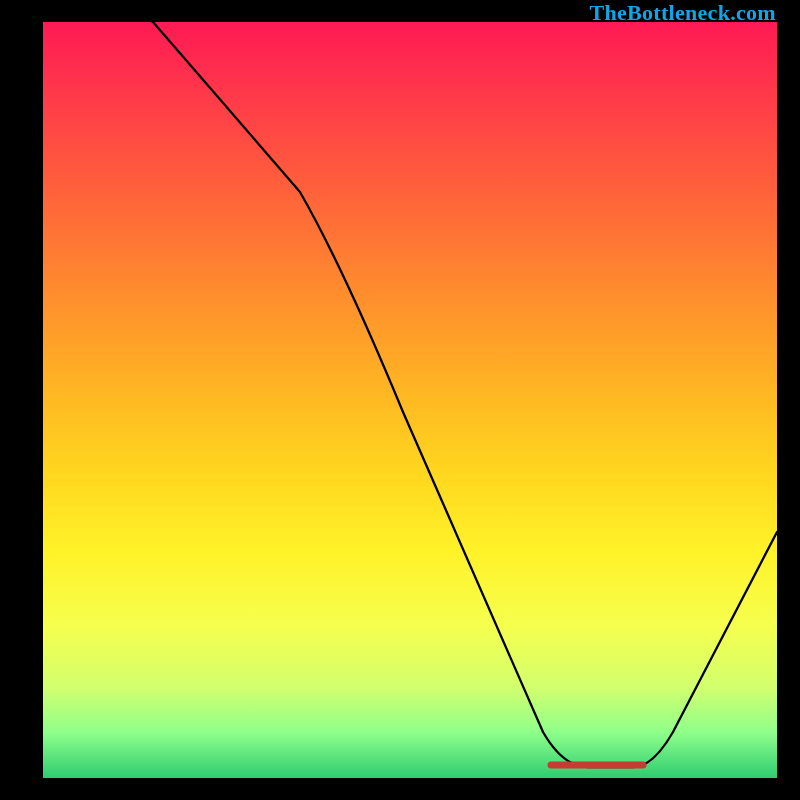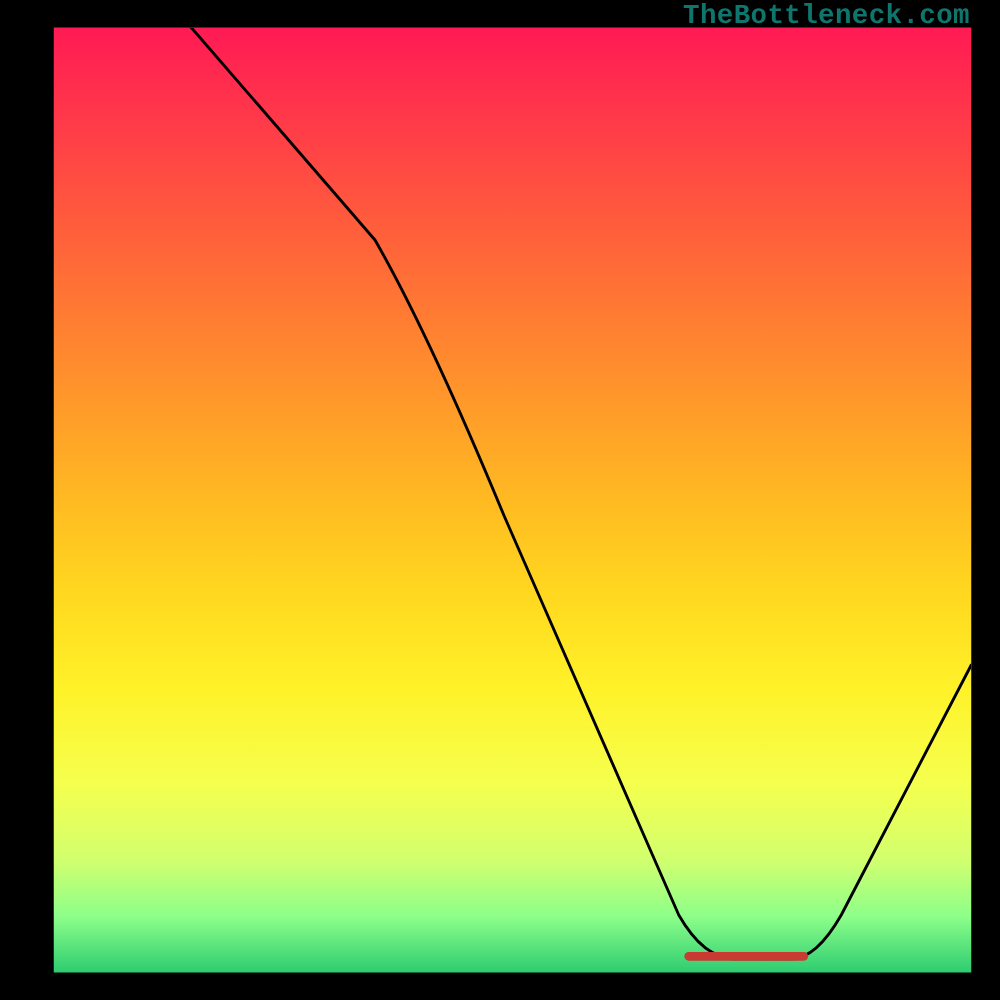--- a/index.html
+++ b/index.html
@@ -55,24 +55,24 @@
   }
   .marker {
     stroke: #c83a32;
     stroke-width: 7;
     stroke-linecap: round;
   }
   .watermark {
     position: absolute;
     top: 0px;
     right: 24px;
-    font-family: Liberation Mono, monospace;
+    font-family: Liberation Serif, serif;
     font-size: 22px;
     font-weight: 700;
-    color: #0f766e;
+    color: #0ea5e9;
     letter-spacing: 0.3px;
     user-select: none;
   }
 </style>
 </head>
 <body>
 <div class="outer">
 
   <div class="watermark">TheBottleneck.com</div>
 

